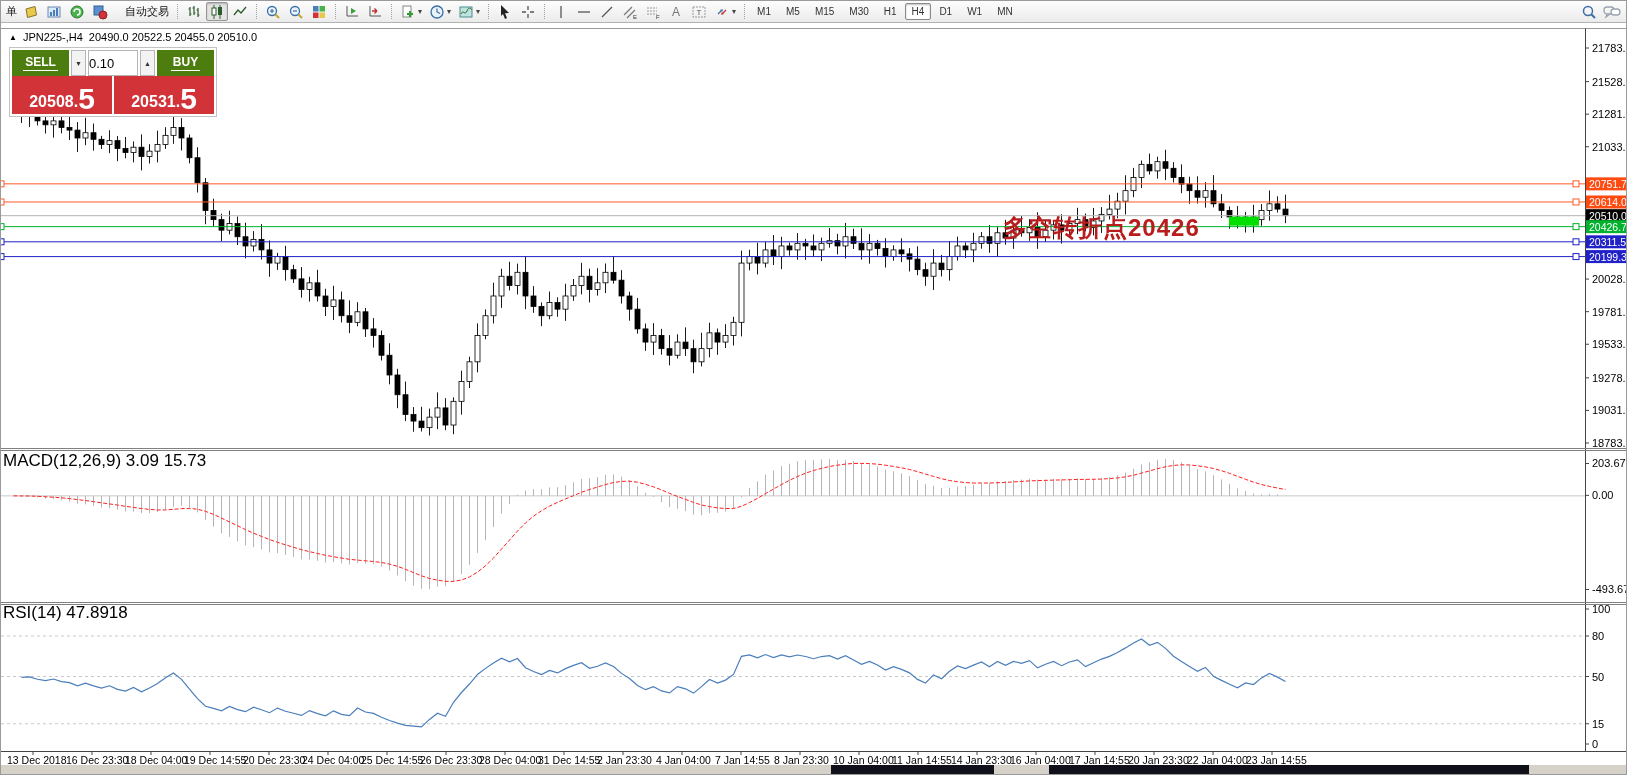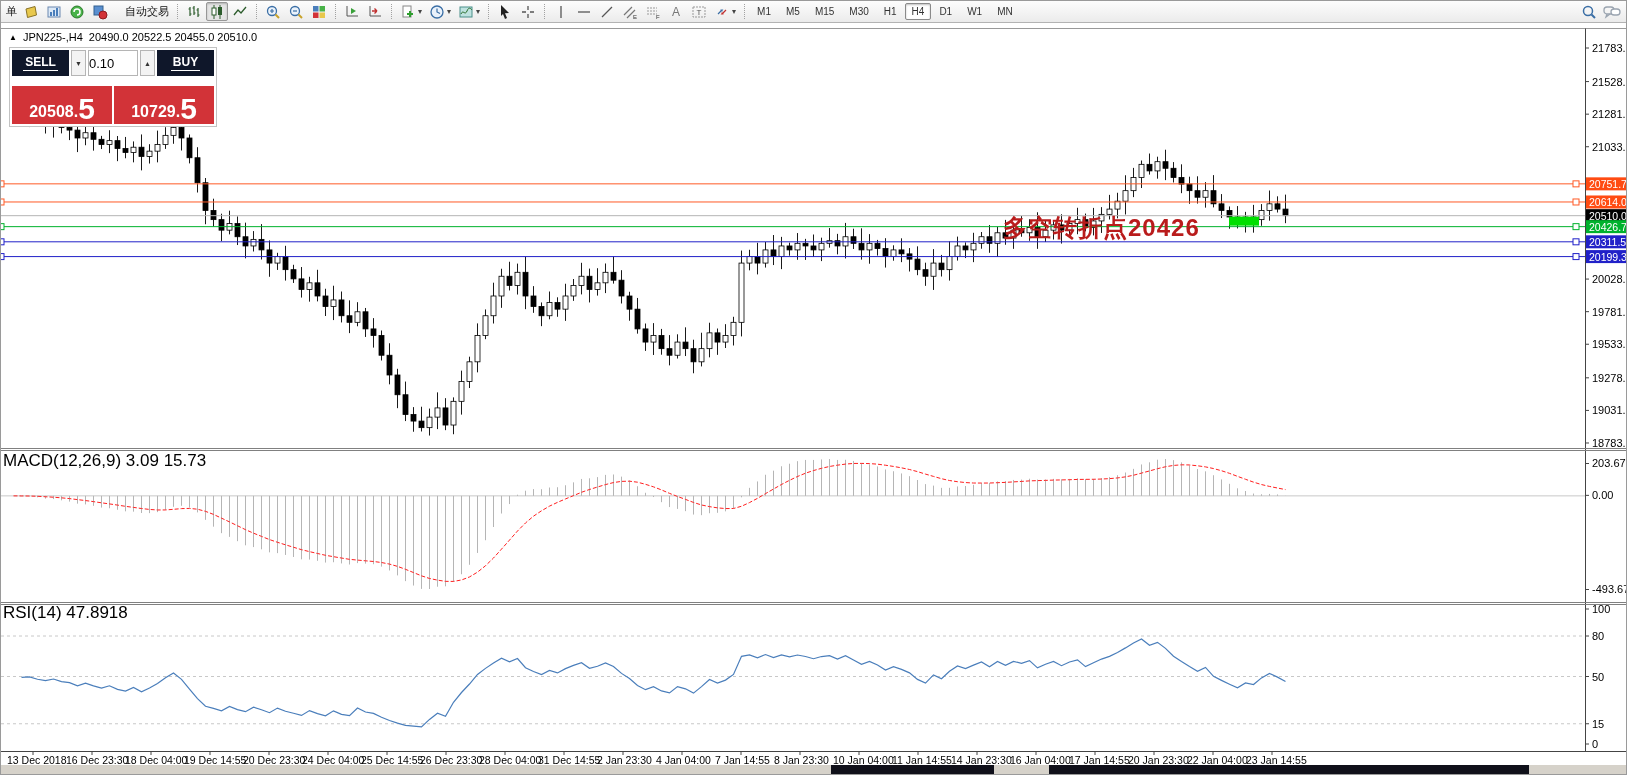--- a/index.html
+++ b/index.html
@@ -14,26 +14,26 @@
 .autotrading{display:flex;align-items:center;gap:17px;font-size:11px;color:#111;padding:0 3px}
 .tfwrap{display:flex;align-items:flex-start;gap:1px}
 .tfbtn{font-size:10px;color:#333;padding:2px 6px;border:1px solid transparent;border-radius:2px;background:transparent;font-family:inherit}
 .tfbtn.active{background:#fff;border-color:#8a8a8a;box-shadow:inset 0 1px 2px rgba(0,0,0,.25)}
 .spacer{flex:1}
 svg#cv{position:absolute;top:22px;left:0;z-index:1}
 .chart-title{position:absolute;left:8px;top:30px;font-size:11px;color:#000;z-index:10;display:flex;gap:6px;align-items:center}
 .chart-title .tri{font-size:8px}
 .trade-panel{position:absolute;left:8px;top:46px;width:208px;background:#fff;border:1px solid #c2c2c2;padding:2px;z-index:12}
 .tp-row{display:flex;gap:2px}
-.btn-red{background:#0f172a;color:#fff;font-size:12px;font-weight:bold;display:flex;align-items:center;justify-content:center;height:26px;cursor:default}
+.btn-red{background:#4d7c0f;color:#fff;font-size:12px;font-weight:bold;display:flex;align-items:center;justify-content:center;height:26px;cursor:default}
 .btn-red .ul{border-bottom:1px solid #fff;padding:0 2px 1px}
 .sell,.buy{flex:0 0 57px}
 .spin{flex:0 0 15px;height:26px;background:#f3f3f3;border:1px solid #b5b5b5;display:flex;align-items:center;justify-content:center;font-size:7px;color:#333}
 .vol{flex:1;height:26px;border:1px solid #b5b5b5;font-size:13px;text-align:left;padding-right:5px;font-family:inherit;color:#000;min-width:0}
-.price-box{flex:1;height:38px;background:#d23338;color:#fff;display:flex;align-items:flex-end;justify-content:center;padding-bottom:3px;margin-top:10px}
+.price-box{flex:1;height:38px;background:#d23338;color:#fff;display:flex;align-items:flex-end;justify-content:center;padding-bottom:3px;margin-top:0}
 .pb{font-size:16px;font-weight:bold;line-height:1.1}
 .pf{font-size:30px;font-weight:bold;line-height:.8}
 .annotation{position:absolute;left:1002px;top:211px;font-size:24px;font-weight:bold;color:#b91c1c;letter-spacing:1px;white-space:nowrap;z-index:8}
 .ind-label{position:absolute;left:2px;font-size:17px;color:#000;z-index:9}
 #macdlabel{top:450px}
 #rsilabel{top:602px}
 .statusbar{position:absolute;left:0;right:0;bottom:0;height:9px;background:#d6d2ca;z-index:20}
 .seg{position:absolute;top:0;height:9px;background:#10101a}
 </style>
 </head>
@@ -853,21 +853,21 @@
       <div class="btn-red buy">
           <span class="ul">BUY</span>
         </div>
     </div>
     <div class="tp-row">
       <div class="price-box">
         <span class="pb">20508.</span>
           <span class="pf">5</span>
       </div>
       <div class="price-box">
-        <span class="pb">10729.</span>
+        <span class="pb">20531.</span>
           <span class="pf">5</span>
       </div>
     </div>
   </div>
 
   <div class="annotation">多空转折点20426</div>
 
   <div class="ind-label" id="macdlabel">MACD(12,26,9) 3.09 15.73</div>
   <div class="ind-label" id="rsilabel">RSI(14) 47.8918</div>
 

